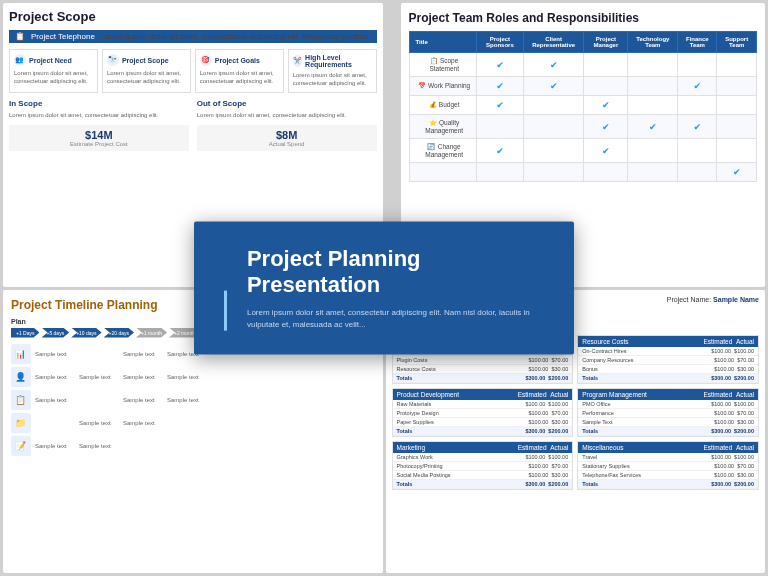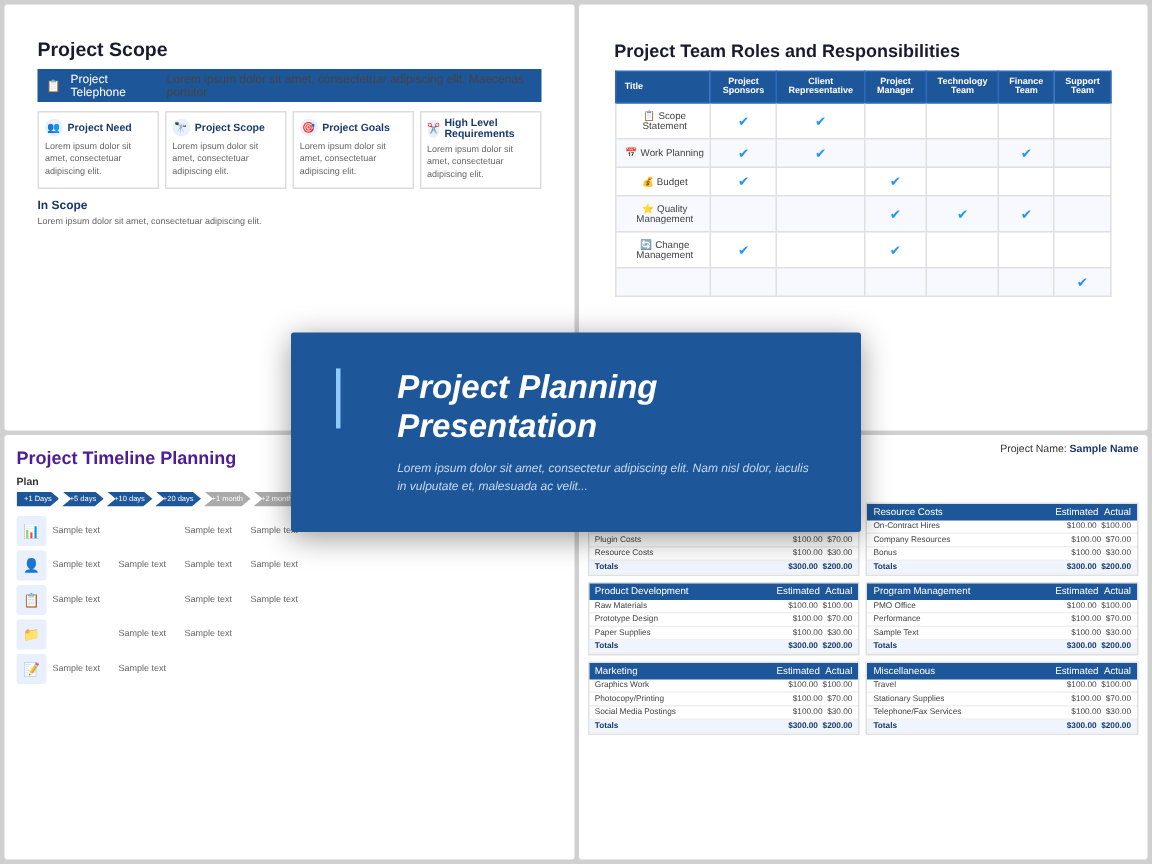--- a/index.html
+++ b/index.html
@@ -20,21 +20,21 @@
     
     .panel {
       background: #fff;
       border-radius: 2px;
       overflow: hidden;
       position: relative;
     }
 
     
     .scope-panel {
-      padding: 22px;
+      padding: 6px;
     }
     .scope-panel h2 {
       font-size: 13px;
       font-weight: bold;
       color: #1a1a2e;
       margin-bottom: 6px;
     }
     .scope-objectives-bar {
       background: #1e5799;
       color: #fff;
@@ -120,21 +120,22 @@
       font-weight: bold;
       color: #1a3a6e;
     }
     .scope-cost-sub {
       font-size: 6px;
       color: #888;
     }
 
     
     .roles-panel {
-      padding: 24px;
+      padding: 8px;
+      margin-left: 15px;
     }
     .roles-panel h2 {
       font-size: 12px;
       font-weight: bold;
       color: #1a1a2e;
       margin-bottom: 6px;
     }
     .roles-table {
       width: 100%;
       border-collapse: collapse;
@@ -196,21 +197,21 @@
       line-height: 1.5;
     }
 
     
     .timeline-panel {
       padding: 8px;
     }
     .timeline-panel h2 {
       font-size: 12px;
       font-weight: bold;
-      color: #4c1d95;
+      color: #a16207;
       margin-bottom: 6px;
     }
     .timeline-bar-label {
       font-size: 7px;
       color: #333;
       font-weight: bold;
       margin-bottom: 3px;
     }
     .timeline-arrows {
       display: flex;
@@ -376,22 +377,36 @@
       </div>
       <p>Lorem ipsum dolor sit amet, consectetuar adipiscing elit.</p>
     </div>
   </div>
 
   <div class="scope-in-out">
     <div class="scope-in">
       <h4>In Scope</h4>
       <p>Lorem ipsum dolor sit amet, consectetuar adipiscing elit.</p>
     </div>
-  </div>
-
+    <div class="scope-out">
+      <h4>Out of Scope</h4>
+      <p>Lorem ipsum dolor sit amet, consectetuar adipiscing elit.</p>
+    </div>
+  </div>
+
+  <div class="scope-bottom">
+    <div class="scope-cost-box">
+      <div class="scope-cost-value">$14M</div>
+      <div class="scope-cost-sub">Estimate Project Cost</div>
+    </div>
+    <div class="scope-cost-box">
+      <div class="scope-cost-value">$8M</div>
+      <div class="scope-cost-sub">Actual Spend</div>
+    </div>
+  </div>
 </div>
 
 <div class="panel roles-panel">
   <h2>Project Team Roles and Responsibilities</h2>
 
   <table class="roles-table">
     <thead>
       <tr>
         <th class="title-col">Title</th>
         <th>Project Sponsors</th>
@@ -681,20 +696,20 @@
       </div>
       <div class="budget-row totals-row">
         <span>Totals</span>
         <span>$300.00&nbsp;&nbsp;$200.00</span>
       </div>
     </div>
   </div>
 </div>
 
 <div class="center-overlay" style="position:fixed;top:50%;left:50%;transform:translate(-50%,-50%);width:380px;z-index:100;">
-  <div style="display:flex;align-items:flex-start;gap:28px;font-style:italic;">
+  <div style="display:flex;align-items:flex-end;gap:10px;">
     <div class="blue-bar"></div>
     <div>
       <h1>Project Planning Presentation</h1>
       <p>Lorem ipsum dolor sit amet, consectetur adipiscing elit. Nam nisl dolor, iaculis in vulputate et, malesuada ac velit...</p>
     </div>
   </div>
 </div>
 
 </body></html>

